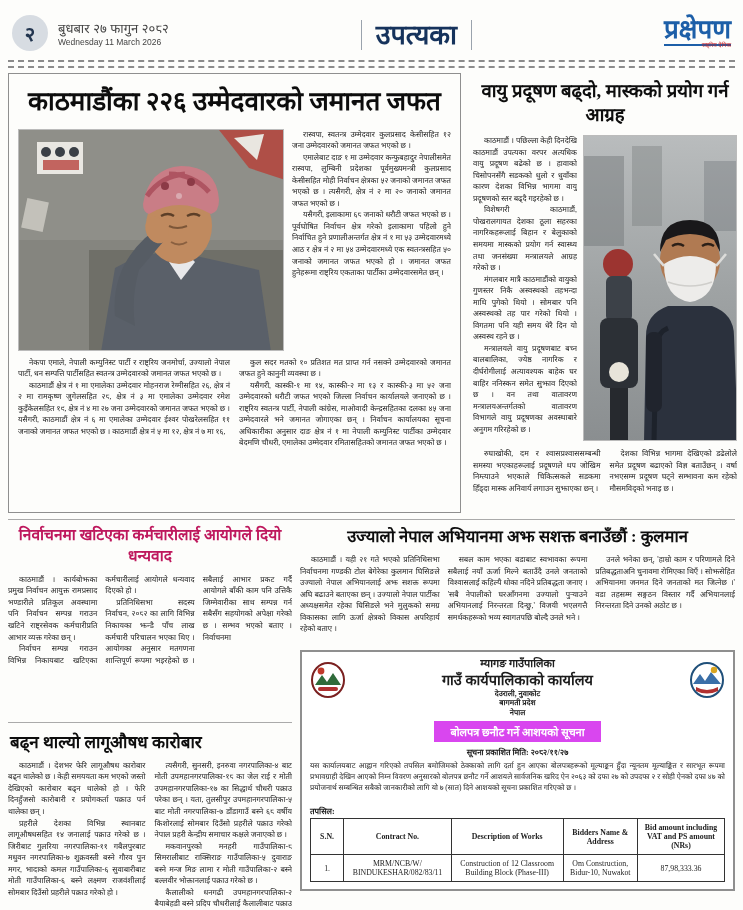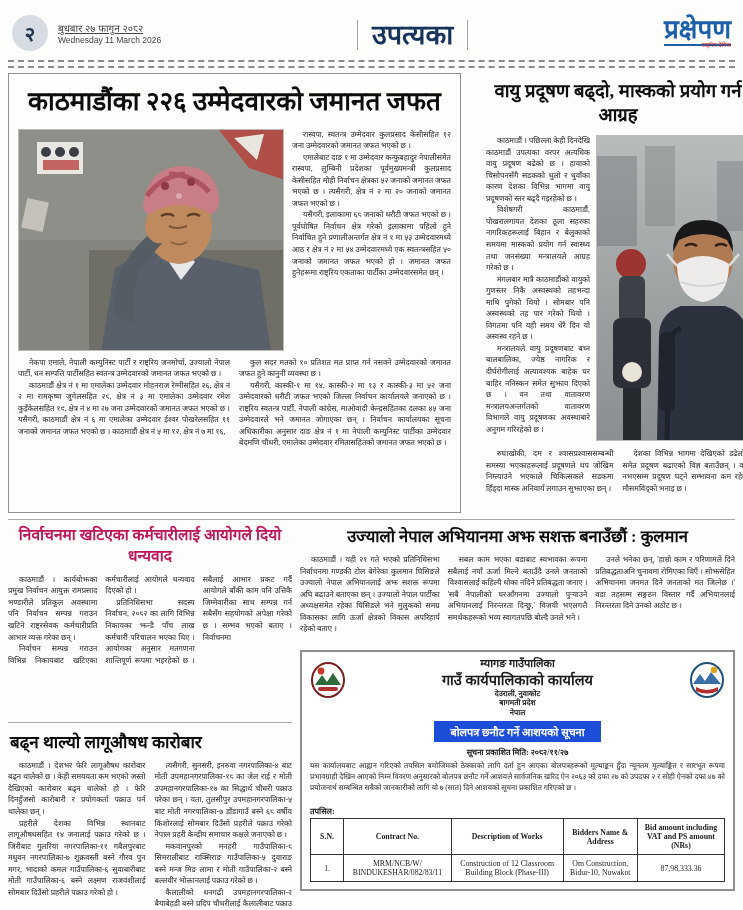--- a/index.html
+++ b/index.html
@@ -5,37 +5,37 @@
   * { box-sizing: border-box; margin: 0; padding: 0; }
   body { background:#e8e8e6; font-family:"Liberation Serif","DejaVu Serif",serif; }
   .page { position:relative; width:743px; height:910px; margin:0 auto; background:#fdfdfb;
           padding:8px; overflow:hidden; color:#1c1c1c; }
 
   
   .topbar { display:flex; align-items:center; height:50px; padding:0 4px; }
   .pageno { width:36px; height:36px; border-radius:50%; background:#d7dce2; color:#22354f;
             font-weight:bold; font-size:20px; display:flex; align-items:center; justify-content:center; }
   .dates { margin-left:10px; font-family:"Liberation Sans",sans-serif; color:#444; }
-  .dates .np { font-size:10px;text-decoration:underline; }
+  .dates .np { font-size:13px; }
   .dates .en { font-size:8.5px; }
   .masthead { flex:1; text-align:center; font-size:27px; font-weight:bold; color:#16335c; }
   .masthead span { border-left:1.5px solid #9aa3ad; border-right:1.5px solid #9aa3ad; padding:0 14px; }
   .logo { text-align:right; line-height:0.8; }
   .logo .word { font-size:26px; font-weight:bold; color:#1d5fa8; font-family:"Liberation Sans",sans-serif;
                 border-bottom:2px solid #1d5fa8; }
   .logo .tag { display:block; font-size:6px; color:#c42127; text-align:right; margin-top:3px; }
   .rule2 { height:8px; border-top:2px dashed #8b8b8b; border-bottom:2px dashed #8b8b8b; margin:2px 0 5px; }
 
   
   p.b { font-size:7.7px; line-height:1.5; text-align:justify; text-indent:11px; color:#222; }
   .cols2 { column-count:2; column-gap:9px; overflow:hidden; }
   .cols3 { column-count:3; column-gap:8px; overflow:hidden; }
 
   
-  .topgrid { display:grid; grid-template-columns:453px 268px; gap:23px;font-family:Liberation Serif, serif; }
+  .topgrid { display:grid; grid-template-columns:453px 268px; gap:10px;font-family:Liberation Serif, serif; }
   .mainbox { border:1px solid #8f8f8f; padding:4px 9px 6px; height:440px; overflow:hidden; }
   .mainbox h1 { font-size:26px; line-height:1.25; text-align:center; color:#0d0d0d; padding:8px 4px 10px; }
   .mainrow { display:flex; gap:8px; }
   .photo { flex:none; border:1px solid #bbb; overflow:hidden; background:#888; }
   .mp { width:266px; height:222px; }
   .mainrow .txt { flex:1; overflow:hidden; height:222px; }
   .mainbox .bottom { margin-top:6px; height:118px; }
 
   .polart { padding:2px 2px 0; height:442px; overflow:hidden; }
   .polart h2 { font-size:18.5px; line-height:1.3; text-align:center; color:#0d0d0d; padding:4px 2px 8px; }
@@ -56,21 +56,21 @@
 
   
   .notice { border:2px solid #8f8f8f; margin-top:6px; padding:5px 8px 7px; background:#fff; }
   .nhead { display:flex; align-items:flex-start; }
   .nhead .emb { flex:none; width:40px; padding-top:4px; }
   .nhead .ctr { flex:1; text-align:center; line-height:1.25; }
   .n1 { font-size:11px; font-weight:bold; }
   .n2 { font-size:14.5px; font-weight:bold; }
   .n3,.n4,.n5 { font-size:7.5px; font-weight:bold; color:#222; }
   .bannerwrap { text-align:center; margin:4px 0 4px; }
-  .banner { display:inline-block; background:#1d4ed8; color:#fff; font-weight:bold; font-size:11px; padding:3px 16px; }
+  .banner { display:inline-block; background:#d946ef; color:#fff; font-weight:bold; font-size:11px; padding:3px 16px; }
   .pub { text-align:center; font-size:8px; font-weight:bold; margin-bottom:3px; }
   .nbody { font-size:7.4px; line-height:1.5; text-align:justify; }
   .tapasil { font-size:8px; font-weight:bold; margin:12px 0 2px;font-family:Liberation Serif, serif; }
   table.ntab { width:100%; border-collapse:collapse; font-family:"Liberation Serif",serif; }
   .ntab th, .ntab td { border:1px solid #333; text-align:center; padding:4px 3px; }
   .ntab th { font-size:7.8px; font-weight:bold; }
   .ntab td { font-size:7.8px; }
 </style>
 </head>
 <body>

